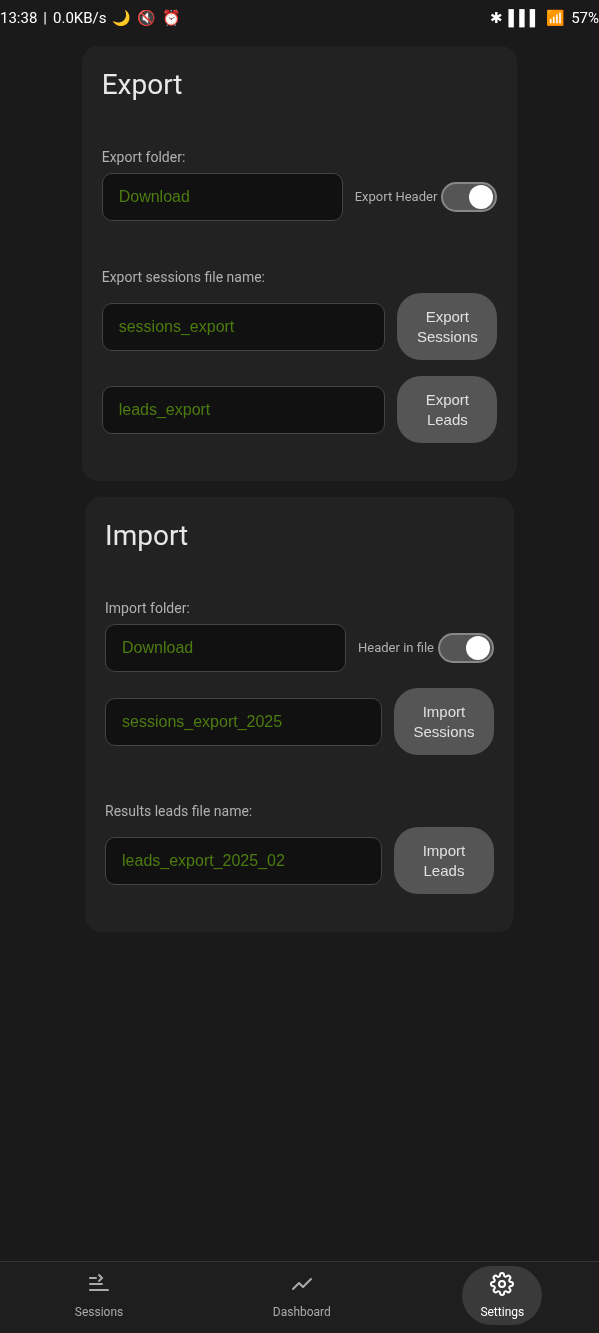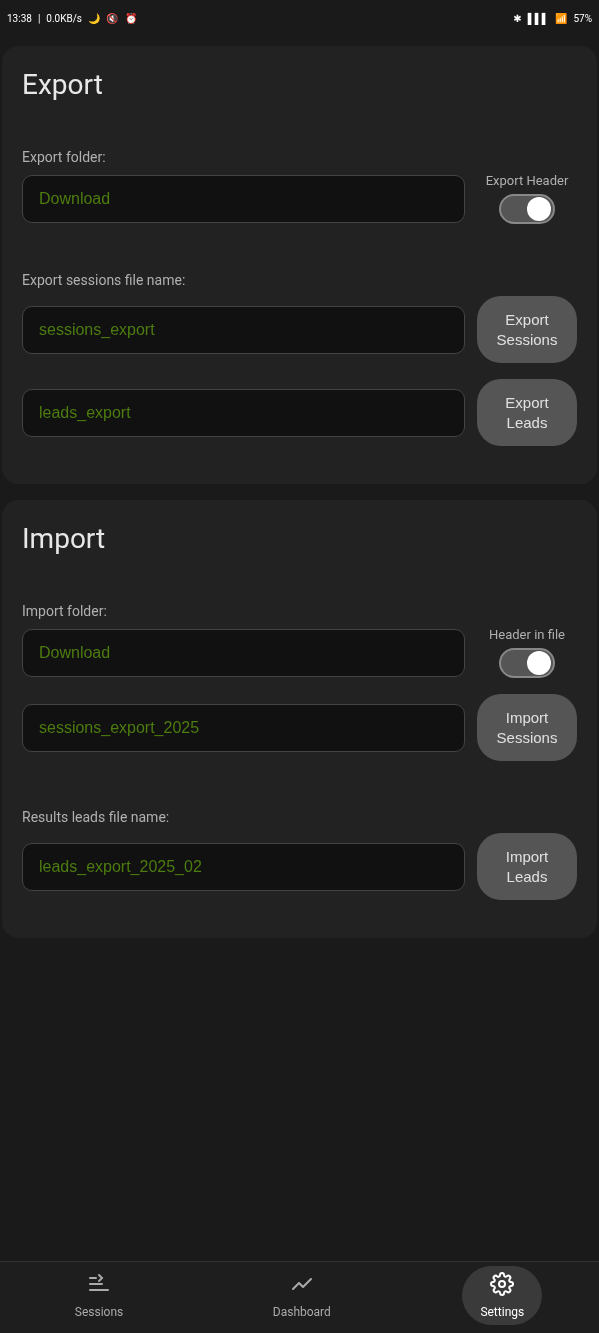--- a/index.html
+++ b/index.html
@@ -14,37 +14,38 @@
       display: flex;
       flex-direction: column;
       position: relative;
     }
 
     
     .status-bar {
       display: flex;
       justify-content: space-between;
       align-items: center;
-      padding: 8px 7px;
+      padding: 8px 0;
       background: #1a1a1a;
-      font-size: 10px;
+      font-size: 15px;
       color: #fff;
       height: 36px;
     }
     .status-left { display: flex; align-items: center; gap: 6px; }
     .status-right { display: flex; align-items: center; gap: 6px; }
 
     
     .main-content {
       flex: 1;
-      padding: 10px 2px;
+      padding: 10px 13px;
       display: flex;
       flex-direction: column;
       gap: 16px;
       overflow-y: auto;
+      align-items: center;
     }
 
     
     .card {
       background: #222222;
       border-radius: 16px;
       padding: 22px 20px;
     }
 
     .card-title {
@@ -74,21 +75,21 @@
       border-radius: 10px;
       padding: 14px 16px;
       color: #4d7c0f;
       font-size: 16px;
       flex: 1;
       outline: none;
     }
 
     .toggle-group {
       display: flex;
-      flex-direction: column;
+      flex-direction: row;
       align-items: center;
       gap: 4px;
       min-width: 100px;
     }
 
     .toggle-label {
       font-size: 13px;
       color: #b0b0b0;
       text-align: center;
       margin-bottom: 2px;

